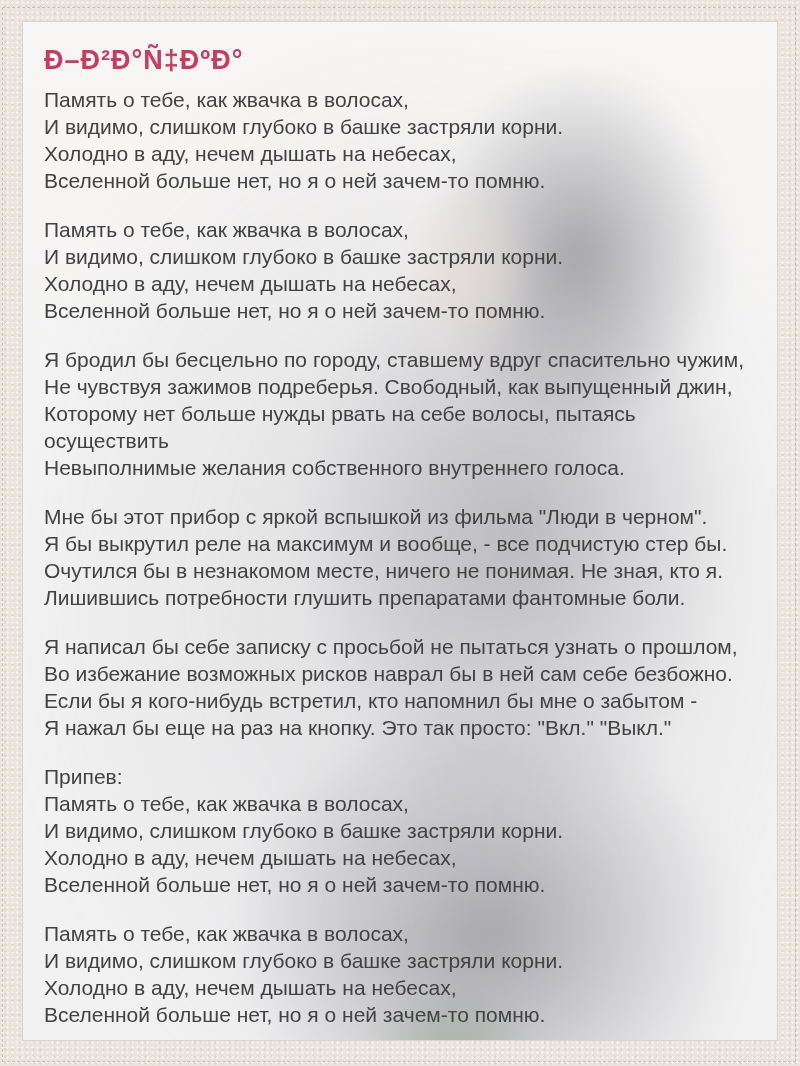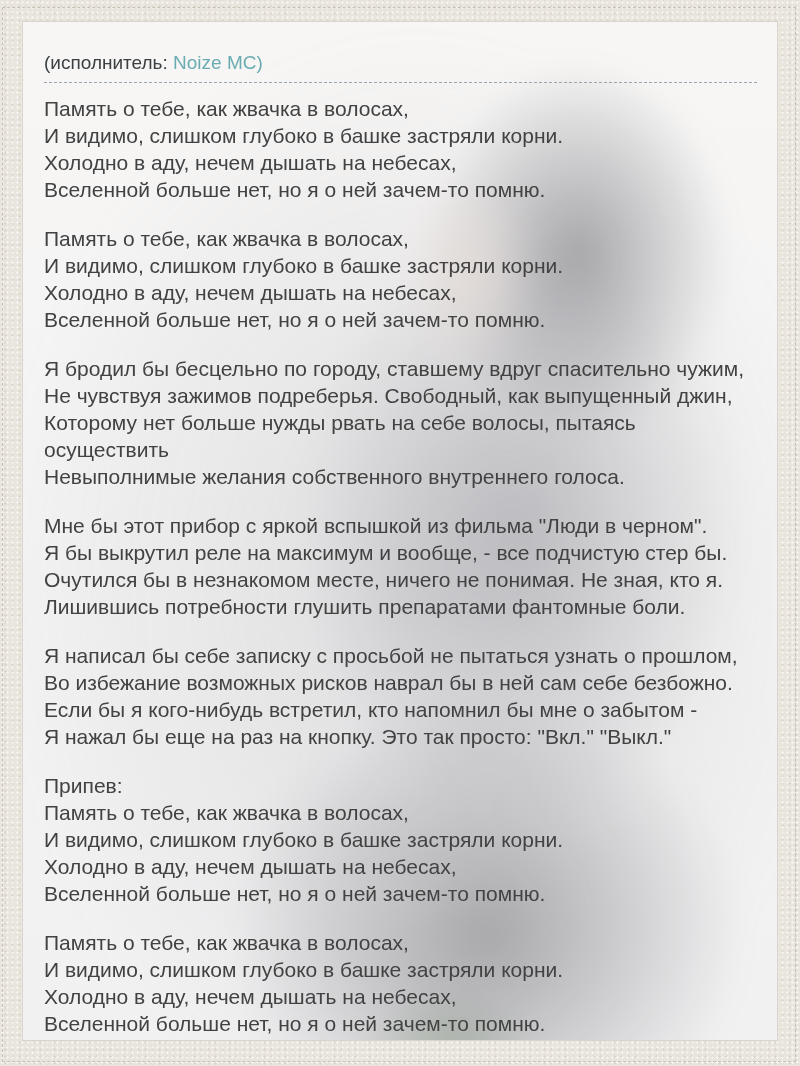--- a/index.html
+++ b/index.html
@@ -68,24 +68,21 @@
   .lyrics p { margin:0 0 22px 0; }
 </style>
 </head>
 <body>
 
 <div class="outer-dashed"></div>
 
 <div class="card">
   <div class="photo"></div>
   <div class="content">
-    <div class="artist-line">
-      <span>(исполнитель:</span>
-      <a class="artist-link">Noize MC</a><span class="artist-suffix">)</span>
-    </div>
+    <h1 class="song-title">Ð–Ð²Ð°Ñ‡ÐºÐ°</h1>
     <div class="lyrics">
         <p>Память о тебе, как жвачка в волосах,<br>И видимо, слишком глубоко в башке застряли корни.<br>Холодно в аду, нечем дышать на небесах,<br>Вселенной больше нет, но я о ней зачем-то помню.</p>
         <p>Память о тебе, как жвачка в волосах,<br>И видимо, слишком глубоко в башке застряли корни.<br>Холодно в аду, нечем дышать на небесах,<br>Вселенной больше нет, но я о ней зачем-то помню.</p>
         <p>Я бродил бы бесцельно по городу, ставшему вдруг спасительно чужим,<br>Не чувствуя зажимов подреберья. Свободный, как выпущенный джин,<br>Которому нет больше нужды рвать на себе волосы, пытаясь осуществить<br>Невыполнимые желания собственного внутреннего голоса.</p>
         <p>Мне бы этот прибор с яркой вспышкой из фильма "Люди в черном".<br>Я бы выкрутил реле на максимум и вообще, - все подчистую стер бы.<br>Очутился бы в незнакомом месте, ничего не понимая. Не зная, кто я.<br>Лишившись потребности глушить препаратами фантомные боли.</p>
         <p>Я написал бы себе записку с просьбой не пытаться узнать о прошлом,<br>Во избежание возможных рисков наврал бы в ней сам себе безбожно.<br>Если бы я кого-нибудь встретил, кто напомнил бы мне о забытом -<br>Я нажал бы еще на раз на кнопку. Это так просто: "Вкл." "Выкл."</p>
         <p>Припев:<br>Память о тебе, как жвачка в волосах,<br>И видимо, слишком глубоко в башке застряли корни.<br>Холодно в аду, нечем дышать на небесах,<br>Вселенной больше нет, но я о ней зачем-то помню.</p>
         <p>Память о тебе, как жвачка в волосах,<br>И видимо, слишком глубоко в башке застряли корни.<br>Холодно в аду, нечем дышать на небесах,<br>Вселенной больше нет, но я о ней зачем-то помню.</p>
       </div>
   </div>

